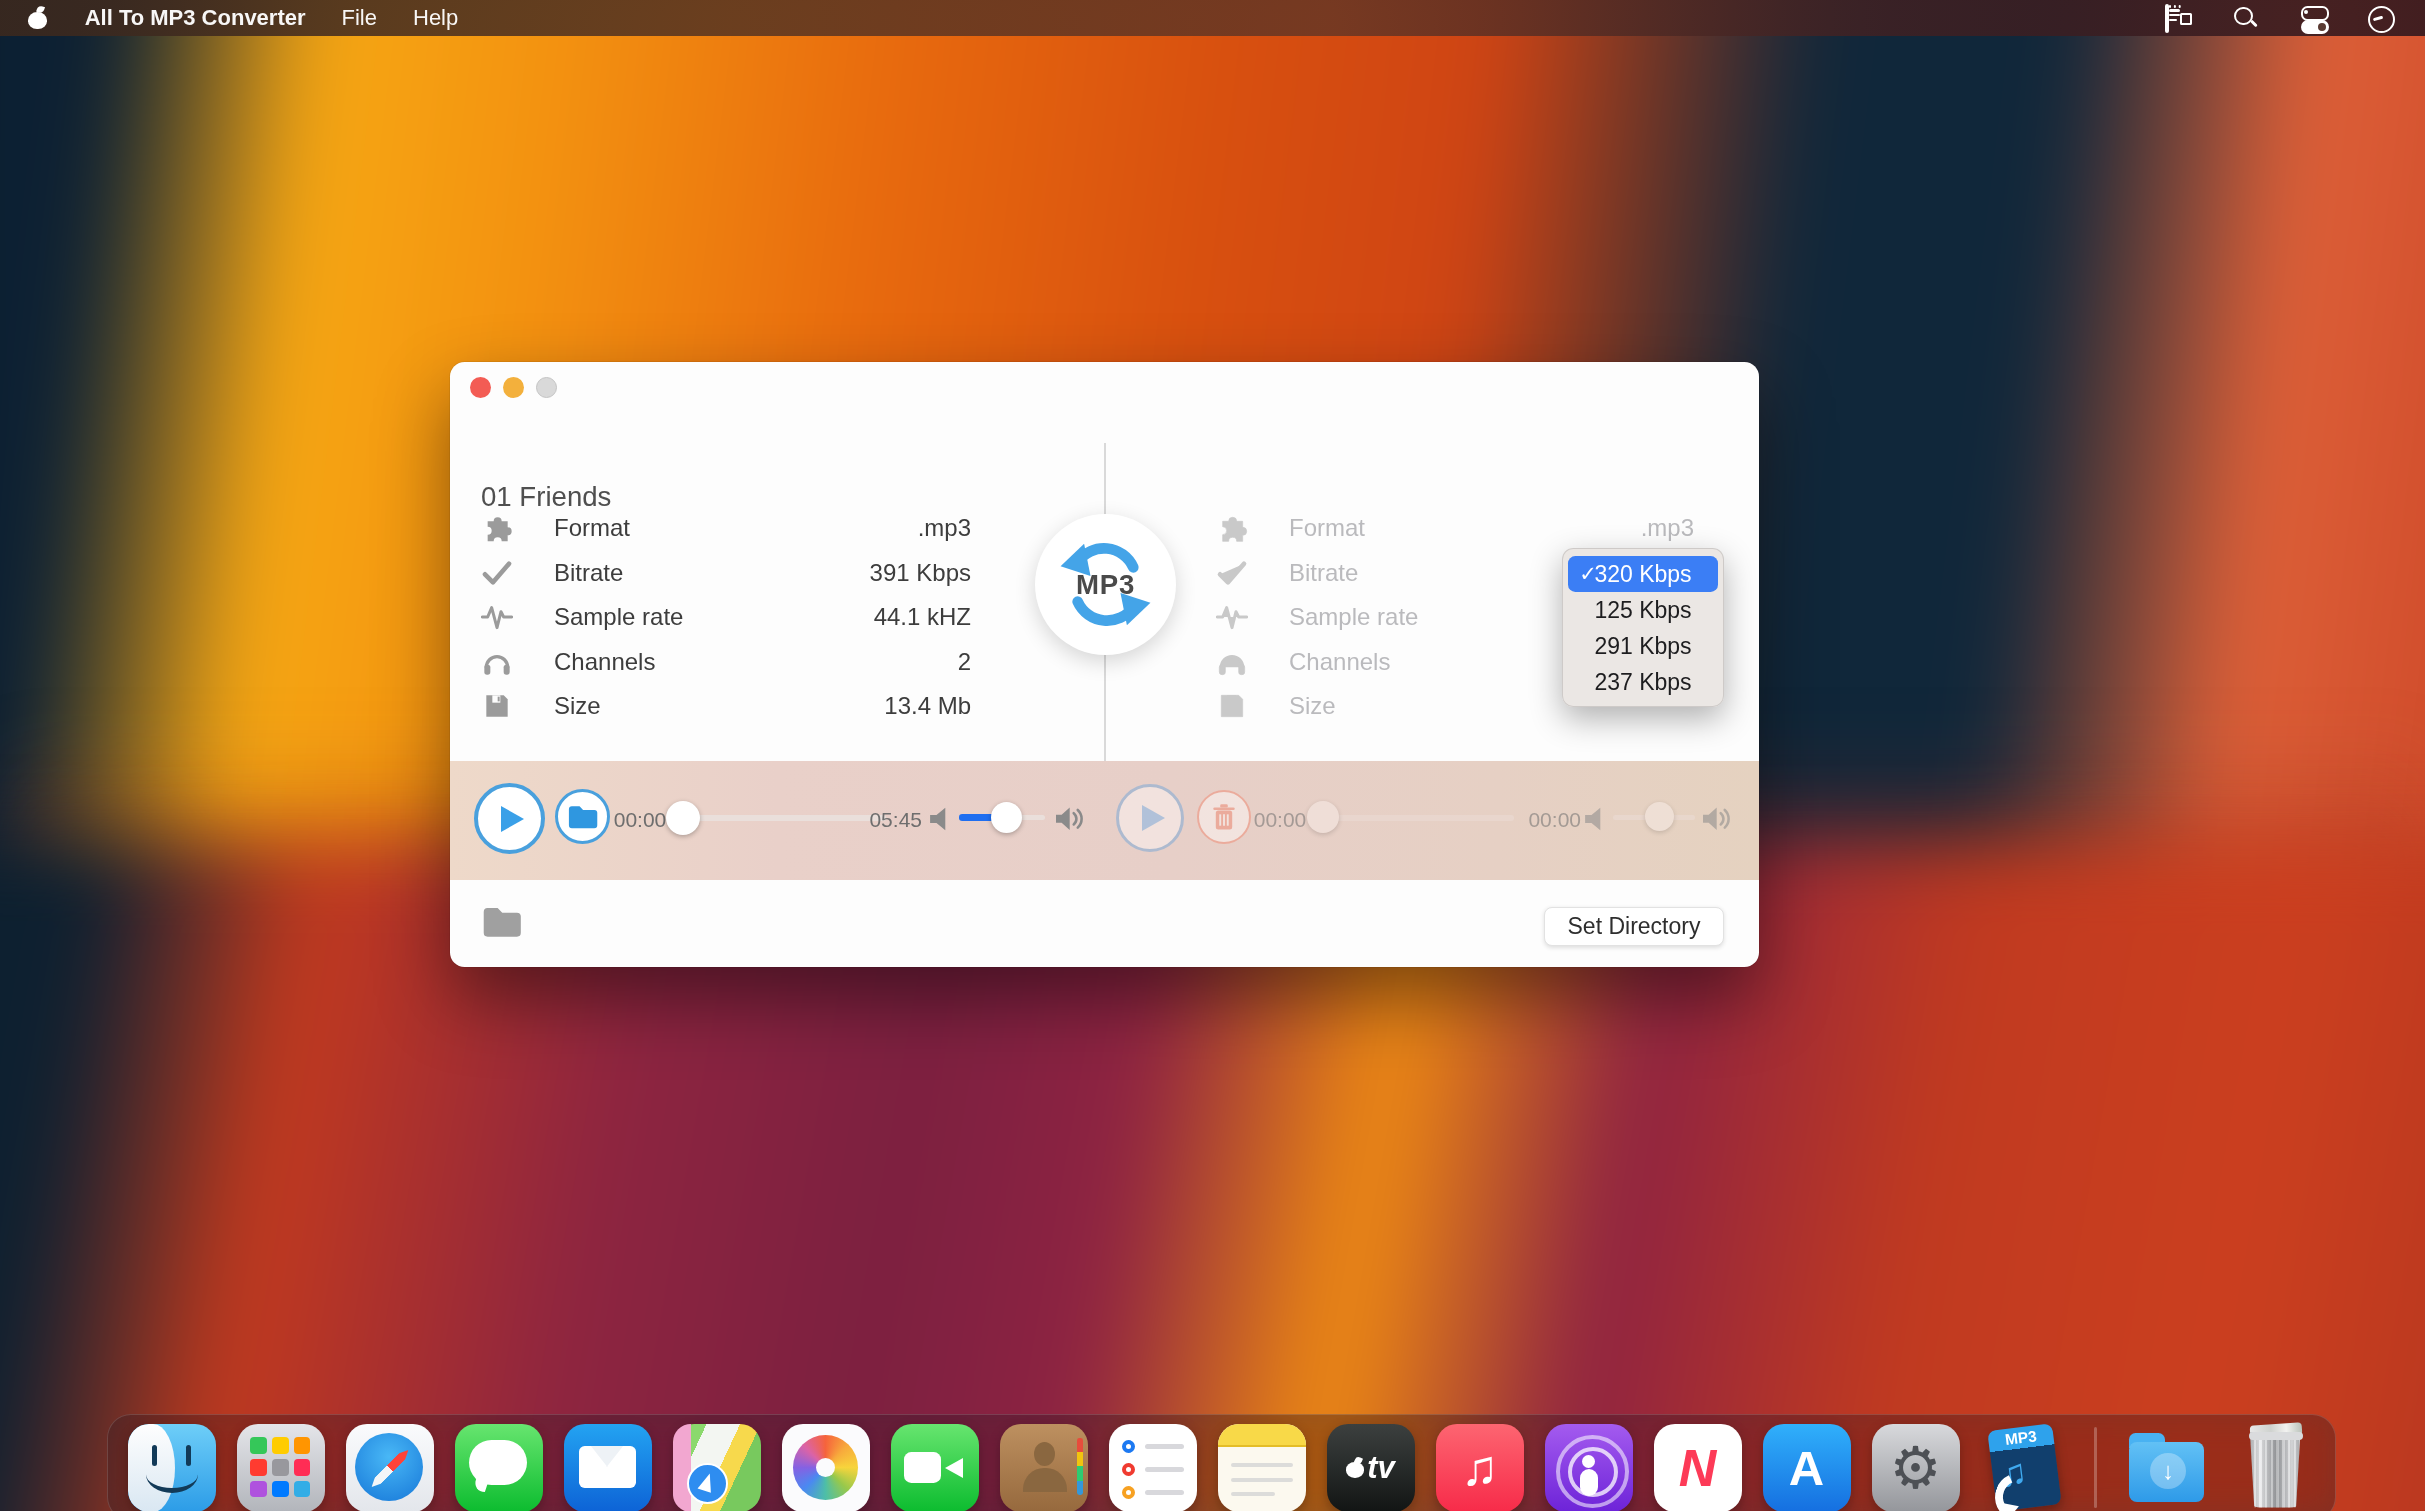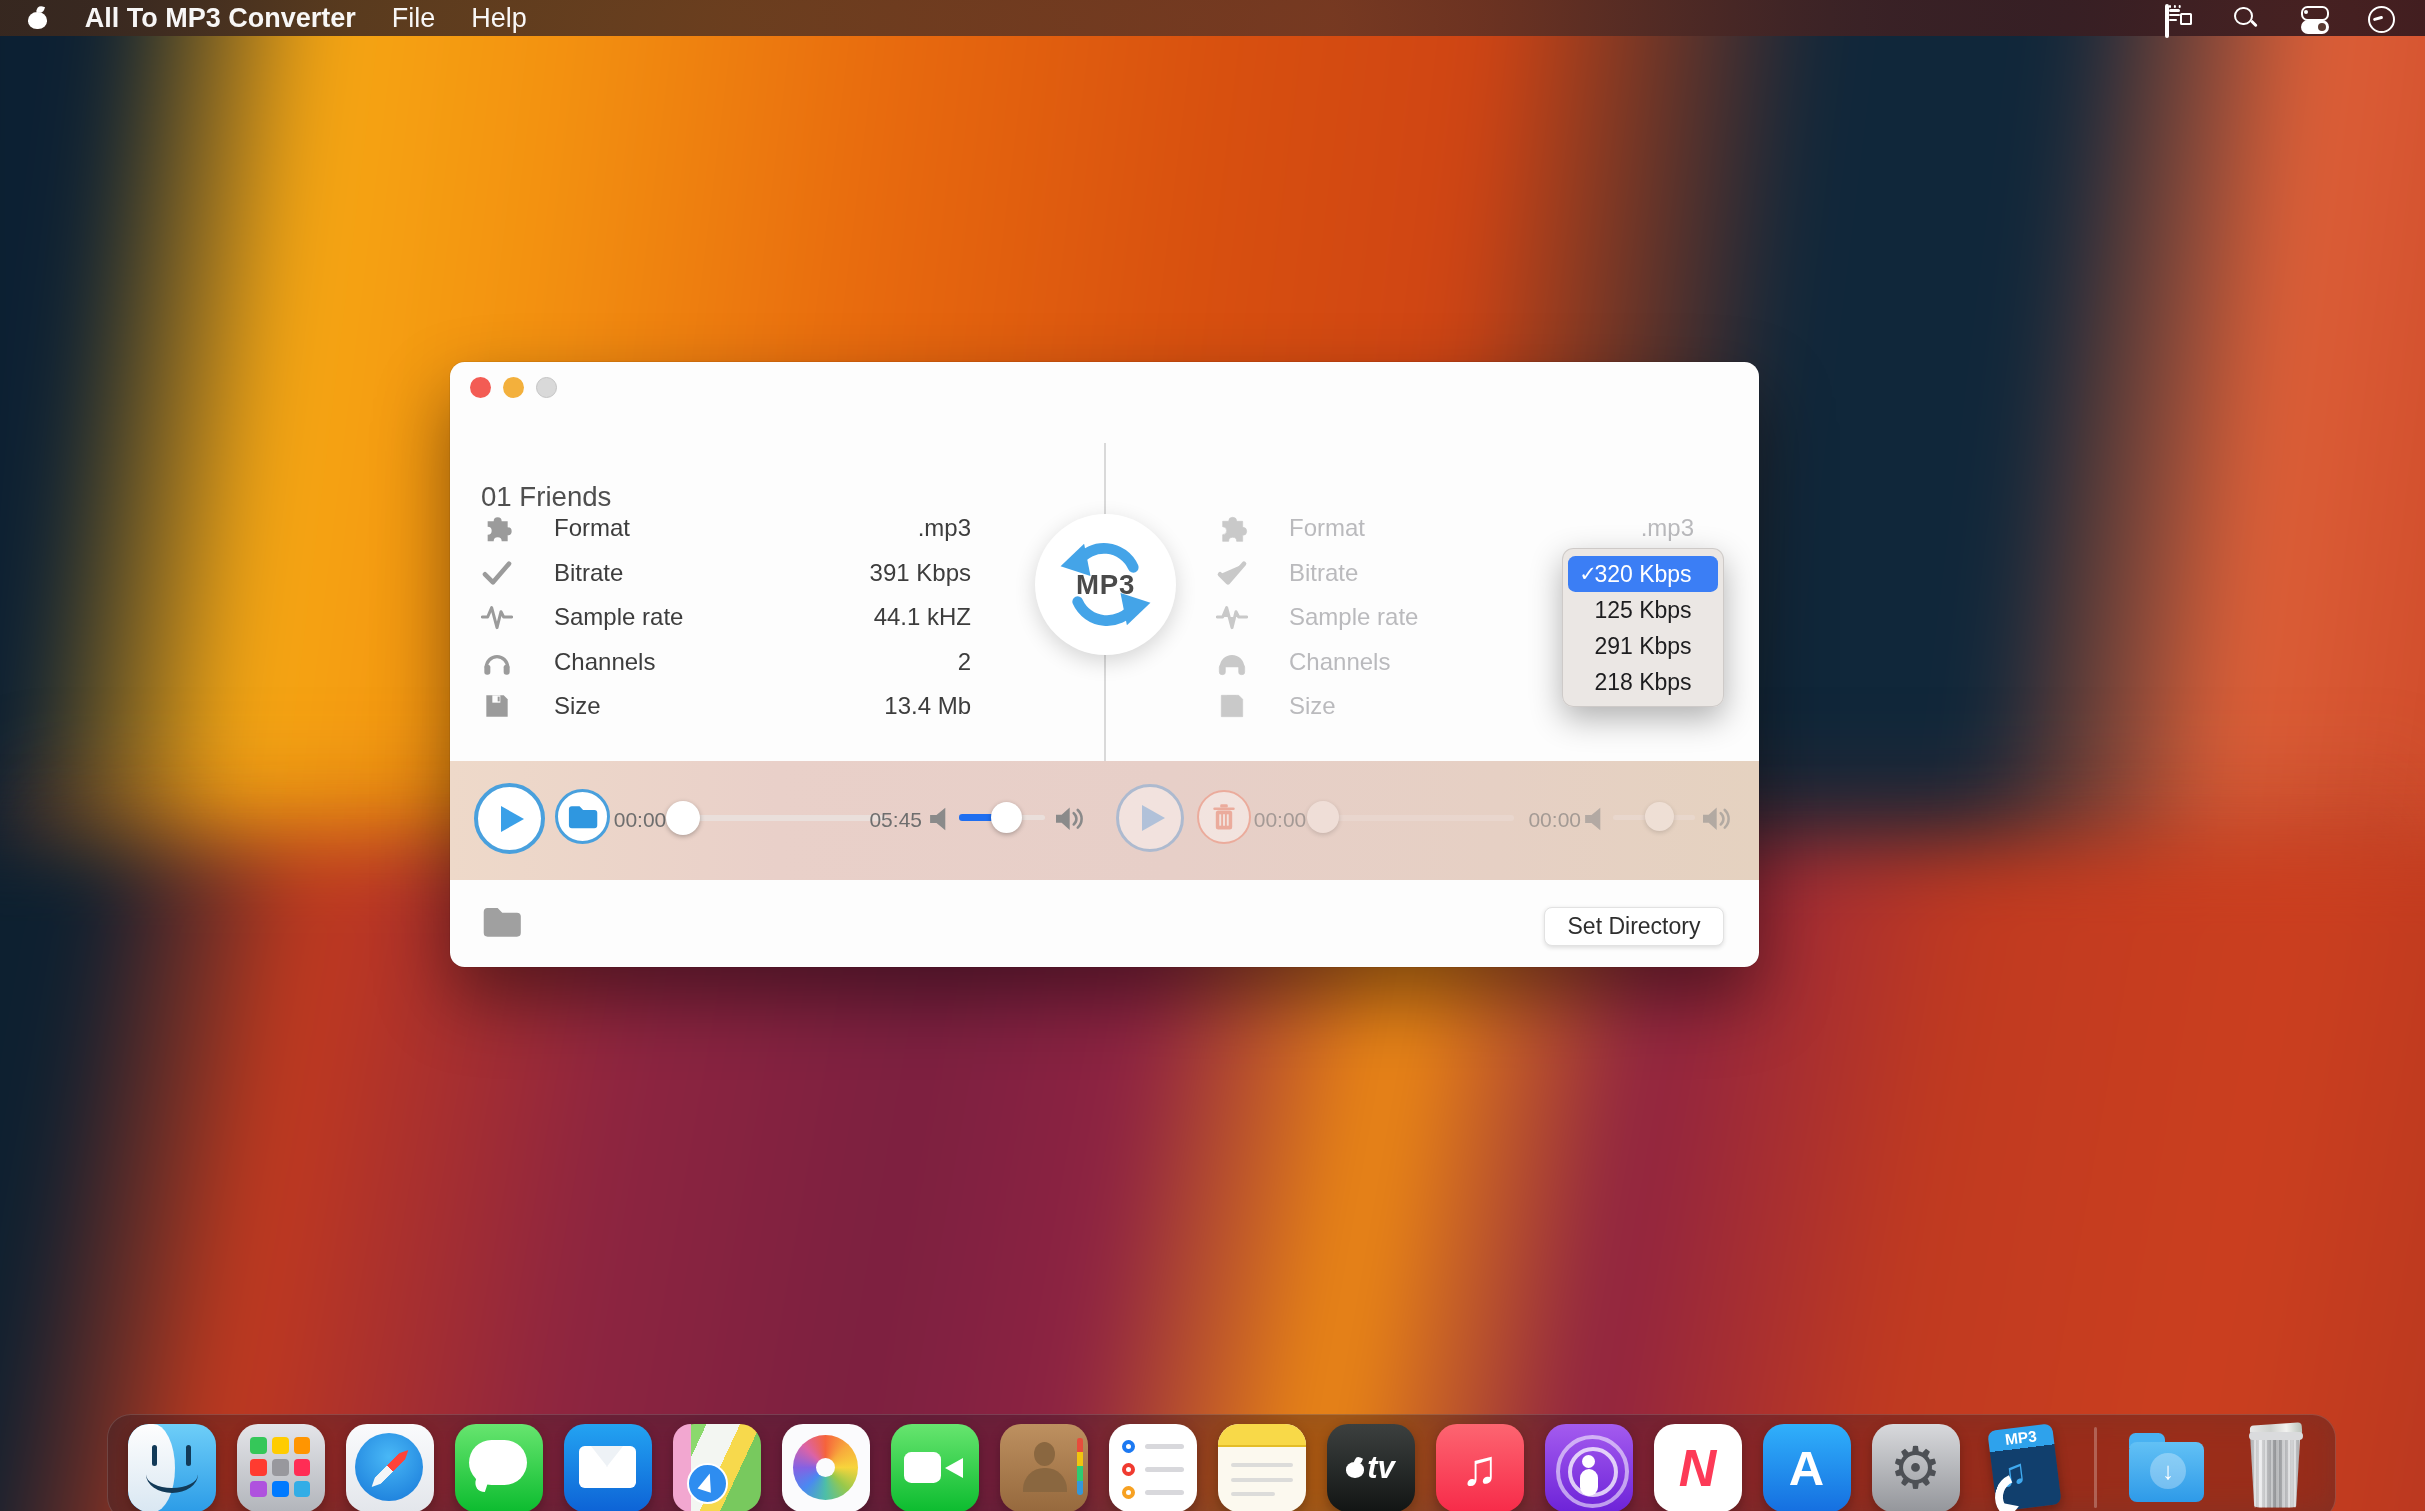--- a/index.html
+++ b/index.html
@@ -12,21 +12,21 @@
     filter:blur(37px);}
   .wp-bottom{position:absolute;left:-97px;top:843px;width:2627px;height:835px;
     background:linear-gradient(100deg,#0d2030 0%,#0d2030 7%,#c23a1e 15%,#8e2540 27%,#7c2040 38%,#8e2342 46%,#ef8c12 55%,#8e2342 64%,#c03a20 75%,#cb3f1f 87%,#b23520 100%);
     filter:blur(37px);}
   .wp-mid{position:absolute;left:0;top:730px;width:100%;height:259px;
     background:linear-gradient(180deg,rgba(0,0,0,0),rgba(150,45,30,.30) 55%,rgba(0,0,0,0));filter:blur(32px);}
 
   
   .menubar{position:absolute;left:0;top:0;width:100%;height:36px;z-index:40;
     background:linear-gradient(90deg,rgba(58,40,30,.92),rgba(78,48,34,.82) 30%,rgba(92,52,38,.78) 55%,rgba(64,32,34,.85) 78%,rgba(50,24,30,.9));
-    display:flex;align-items:center;color:rgba(255,255,255,.96);font-size:27px;}
+    display:flex;align-items:center;color:rgba(255,255,255,.96);font-size:22px;}
   .mb-left{display:flex;align-items:center;gap:36px;padding-left:27.6px;}
   .mb-appname{font-weight:bold;}
   .mb-item{font-weight:400;}
   .apple{position:relative;width:19.5px;height:23px;margin-right:1.6px;}
   .apple .body{position:absolute;left:0;top:5.7px;width:19.5px;height:17px;background:#fff;border-radius:48% 48% 46% 46%;}
   .apple .leaf{position:absolute;left:9.7px;top:-0.8px;width:7.3px;height:7.3px;background:#fff;border-radius:60% 0 60% 0;transform:rotate(20deg);}
   .mb-right{margin-left:auto;display:flex;align-items:center;gap:36px;padding-right:29px;}
   .mb-ic{position:relative;width:31px;height:24px;}
   .ic-kb{border:2.4px solid #fff;border-radius:5.7px;width:27.6px;height:19.5px;}
   .ic-kb i{position:absolute;left:4px;top:3.2px;width:11.3px;height:2.4px;background:#fff;border-radius:1.6px;}
@@ -445,21 +445,21 @@
         <span>Set Directory</span>
       </div>
 
     <div class="dropdown">
       <div class="dd-item selected">
         <span class="dd-check">✓</span>
         <span>320 Kbps</span>
       </div>
       <div class="dd-item"><span>125 Kbps</span></div>
       <div class="dd-item"><span>291 Kbps</span></div>
-      <div class="dd-item"><span>218 Kbps</span></div>
+      <div class="dd-item"><span>237 Kbps</span></div>
     </div>
   </div>
 
   <div class="dock">
     <div class="dicon i-finder" title="Finder">
       <span class="half"></span>
         <span class="eye e1"></span>
         <span class="eye e2"></span>
         <span class="smile"></span>
     </div>

